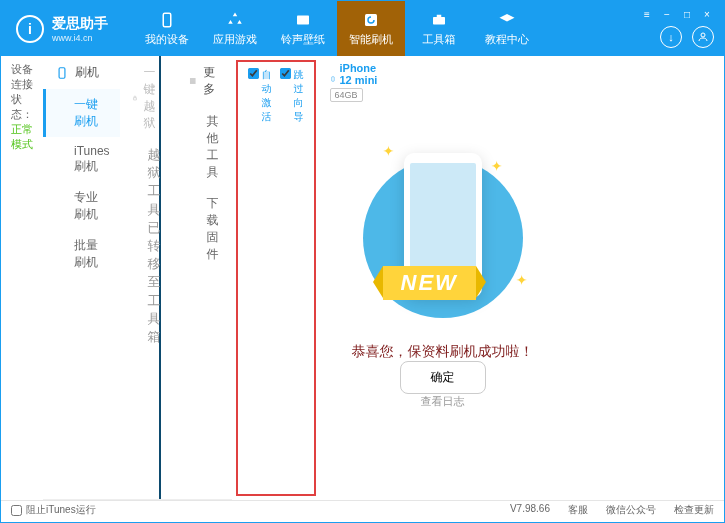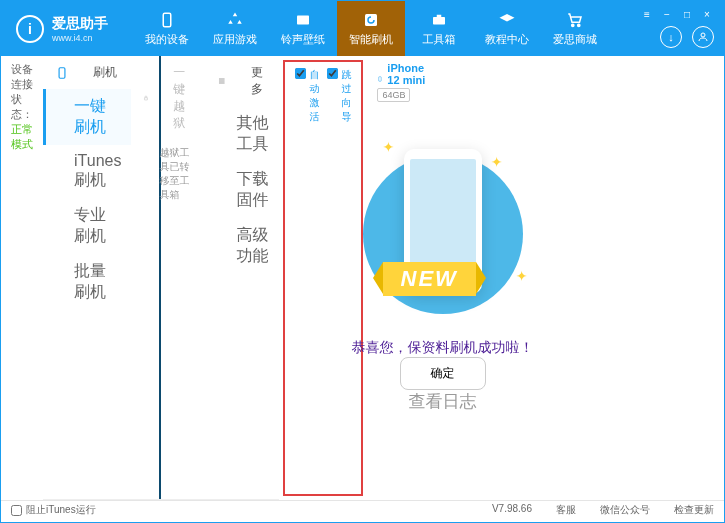--- a/index.html
+++ b/index.html
@@ -15,49 +15,49 @@
 .nav-icon{width:18px;height:18px;display:flex;align-items:center;justify-content:center}
 .header-right{position:absolute;right:10px;top:6px;display:flex;gap:6px;align-items:center}
 .win-btn{width:14px;height:14px;cursor:pointer;display:flex;align-items:center;justify-content:center;font-size:10px}
 .header-icons{position:absolute;right:10px;bottom:8px;display:flex;gap:10px}
 .circ-icon{width:22px;height:22px;border:1.5px solid #fff;border-radius:50%;display:flex;align-items:center;justify-content:center;cursor:pointer;font-size:11px}
 .content{display:flex;height:calc(100% - 55px - 22px)}
 .sidebar{width:160px;border-right:2px solid #0c4a6e;display:flex;flex-direction:row;position:relative}
 .status-bar{padding:6px 10px;font-size:11px;color:#666}
 .status-val{color:#52c41a}
 .side-section{border-bottom:1px solid #eee}
-.side-head{display:flex;align-items:center;gap:24px;padding:8px 12px;font-size:12px;color:#555;cursor:pointer}
+.side-head{display:flex;align-items:center;gap:6px;padding:8px 12px;font-size:12px;color:#555;cursor:pointer}
 .side-head svg,.side-head .hicon{width:14px;height:14px}
-.side-item{padding:7px 10px 7px 28px;font-size:16px;color:#666;cursor:pointer;border-left:3px solid transparent}
+.side-item{padding:7px 10px 7px 28px;font-size:12px;color:#666;cursor:pointer;border-left:3px solid transparent}
 .side-item.active{color:#1a9ef0;border-left-color:#1a9ef0;background:#f5fbff}
-.side-note{padding:6px 10px 6px 28px;font-size:10px;color:#999;line-height:1.4}
+.side-note{padding:6px 10px 6px 28px;font-size:13px;color:#999;line-height:1.4}
 .side-lock{color:#bbb}
 .checkbox-row{display:flex;gap:8px;padding:6px 10px;border:2px solid #e04040;margin:4px;font-size:10px}
 .chk{display:flex;align-items:flex-start;gap:3px;color:#1a9ef0}
 .chk input{accent-color:#1a9ef0;width:11px;height:11px}
 .device{padding:6px 10px;font-size:11px}
 .device-name{color:#1a9ef0;font-weight:bold;display:flex;align-items:flex-end;gap:4px}
 .device-badge{display:inline-block;border:1px solid #ccc;border-radius:2px;padding:1px 4px;font-size:9px;color:#888;margin-top:2px}
 .main{flex:1;display:flex;flex-direction:column;align-items:center;justify-content:center;position:relative}
 .phone-illus{position:relative;width:160px;height:180px;margin-bottom:15px}
 .circle-bg{position:absolute;width:160px;height:160px;border-radius:50%;background:#4db8e8;top:10px;left:0}
 .phone{position:absolute;width:78px;height:145px;background:#fff;border-radius:10px;left:41px;top:5px;box-shadow:0 4px 15px rgba(0,0,0,0.15)}
 .phone-screen{position:absolute;inset:10px 6px 16px 6px;background:#cce9f7;border-radius:2px}
 .phone-btn{position:absolute;bottom:4px;left:50%;transform:translateX(-50%);width:8px;height:8px;border:1px solid #ccc;border-radius:50%}
 .new-ribbon{position:absolute;background:#ffd43b;color:#fff;font-weight:900;font-size:22px;padding:4px 18px;bottom:28px;left:20px;letter-spacing:2px;font-style:italic}
 .new-ribbon::before,.new-ribbon::after{content:"";position:absolute;top:0;border-top:16px solid transparent;border-bottom:16px solid transparent}
 .new-ribbon::before{left:-10px;border-right:10px solid #e8b800}
 .new-ribbon::after{right:-10px;border-left:10px solid #e8b800}
 .spark{position:absolute;color:#ffd43b;font-size:14px}
 .s1{top:-5px;left:20px}.s2{top:10px;right:20px}.s3{bottom:40px;right:-5px}
-.success-msg{font-size:14px;color:#4c1d95;}
+.success-msg{font-size:14px;color:#7f1d1d;}
 .ok-btn{padding:7px 30px;border:1px solid #ccc;background:#fff;font-size:12px;cursor:pointer;border-radius:8px}
-.view-log{font-size:17px;color:#999;margin-top:0;cursor:pointer}
+.view-log{font-size:11px;color:#999;margin-top:0;cursor:pointer}
 .footer{height:22px;border-top:1px solid #e5e5e5;display:flex;align-items:flex-end;padding:16px 10px;font-size:10px;color:#666;gap:6px}
-.footer-right{margin-left:auto;display:flex;gap:24px}
+.footer-right{margin-left:auto;display:flex;gap:18px}
 .footer-right span{cursor:pointer}
 </style>
 </head>
 <body>
 
 <div class="header">
   <div class="logo-area">
     <div class="logo-circle">i</div>
     <div>
       <div class="logo-text">爱思助手</div>
@@ -107,30 +107,20 @@
         </span>
         <span>工具箱</span>
       </div>
     <div class="nav-tab">
         <span class="nav-icon">
           <svg viewBox="0 0 24 24" fill="#fff">
             <path d="M12 4L2 9l10 5 10-5z"></path>
           </svg>
         </span>
         <span>教程中心</span>
-      </div>
-    <div class="nav-tab">
-        <span class="nav-icon">
-          <svg viewBox="0 0 24 24" fill="none" stroke="#fff" stroke-width="2">
-            <circle cx="9" cy="19" r="1.5" fill="#fff"></circle>
-            <circle cx="17" cy="19" r="1.5" fill="#fff"></circle>
-            <path d="M3 4h2l3 11h10l2-7H7"></path>
-          </svg>
-        </span>
-        <span>爱思商城</span>
       </div>
   </div>
   <div class="header-right">
     <span class="win-btn">≡</span>
     <span class="win-btn">−</span>
     <span class="win-btn">□</span>
     <span class="win-btn">×</span>
   </div>
   <div class="header-icons">
     <span class="circ-icon">↓</span>
@@ -174,21 +164,20 @@
       <div class="side-head">
         <svg class="hicon" viewBox="0 0 24 24" stroke="#888" stroke-width="2">
             <line x1="5" y1="7" x2="19" y2="7"></line>
             <line x1="5" y1="12" x2="19" y2="12"></line>
             <line x1="5" y1="17" x2="19" y2="17"></line>
           </svg>
         <span>更多</span>
       </div>
       <div class="side-item">其他工具</div>
       <div class="side-item">下载固件</div>
-      <div class="side-item">高级功能</div>
     </div>
     <div class="checkbox-row">
       <label class="chk">
           <input type="checkbox" checked="" style="">
           <span>自动激活</span>
         </label>
       <label class="chk">
           <input type="checkbox" checked="" style="">
           <span>跳过向导</span>
         </label>

